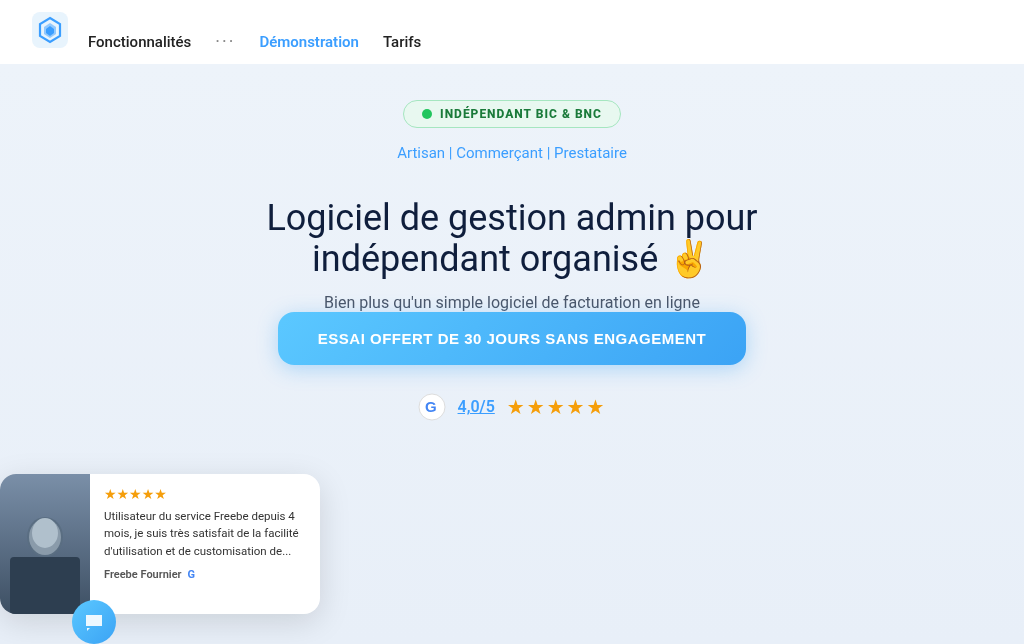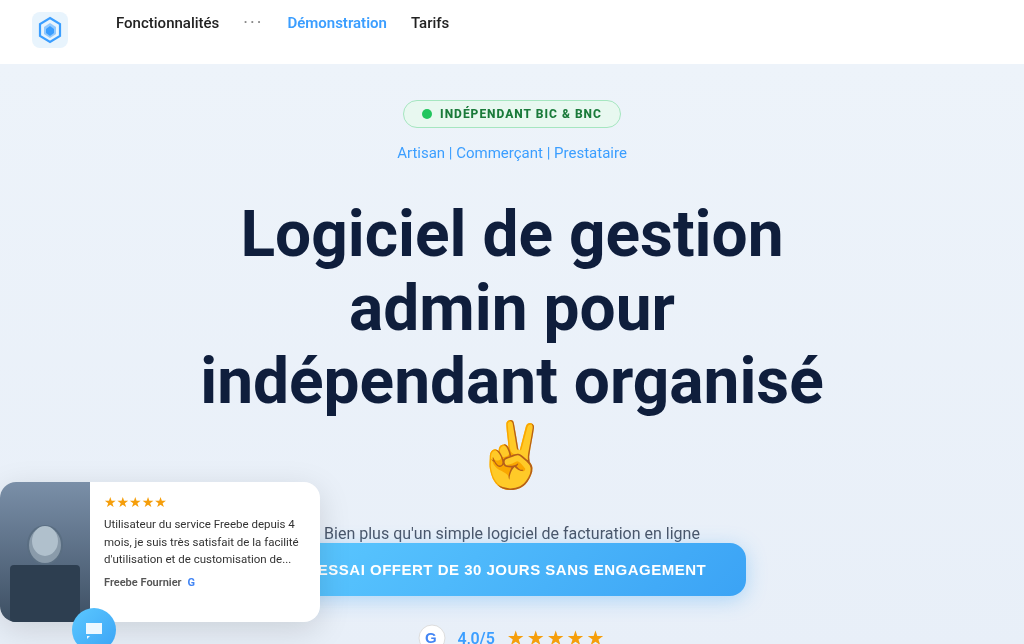--- a/index.html
+++ b/index.html
@@ -15,22 +15,22 @@
       background: #fff;
       display: flex;
       align-items: center;
       justify-content: space-between;
       padding: 0 32px;
       height: 64px;
       box-shadow: 0 1px 4px rgba(0,0,0,0.07);
     }
     .navbar-left {
       display: flex;
-      align-items: flex-start;
-      gap: 48px;
+      align-items: flex-end;
+      gap: 20px;
     }
     .logo-icon {
       width: 36px;
       height: 36px;
     }
     .nav-links {
       display: flex;
       align-items: center;
       gap: 24px;
       list-style: none;
@@ -120,27 +120,27 @@
     
     .hero-subtitle {
       color: #3b9eff;
       font-size: 15px;
       margin-bottom: 36px;
       font-weight: 400;
     }
 
     
     .hero-heading {
-      font-size: 64px;
-      font-weight: 700;
+      font-size: 36px;
+      font-weight: 400;
       color: #0f1e3c;
       text-align: center;
       line-height: 1.15;
       max-width: 700px;
-      margin-bottom: 32px;
+      margin-bottom: 12px;
     }
 
     
     .hero-desc {
       font-size: 16px;
       color: #4a5568;
     }
 
     
     .btn-cta {

